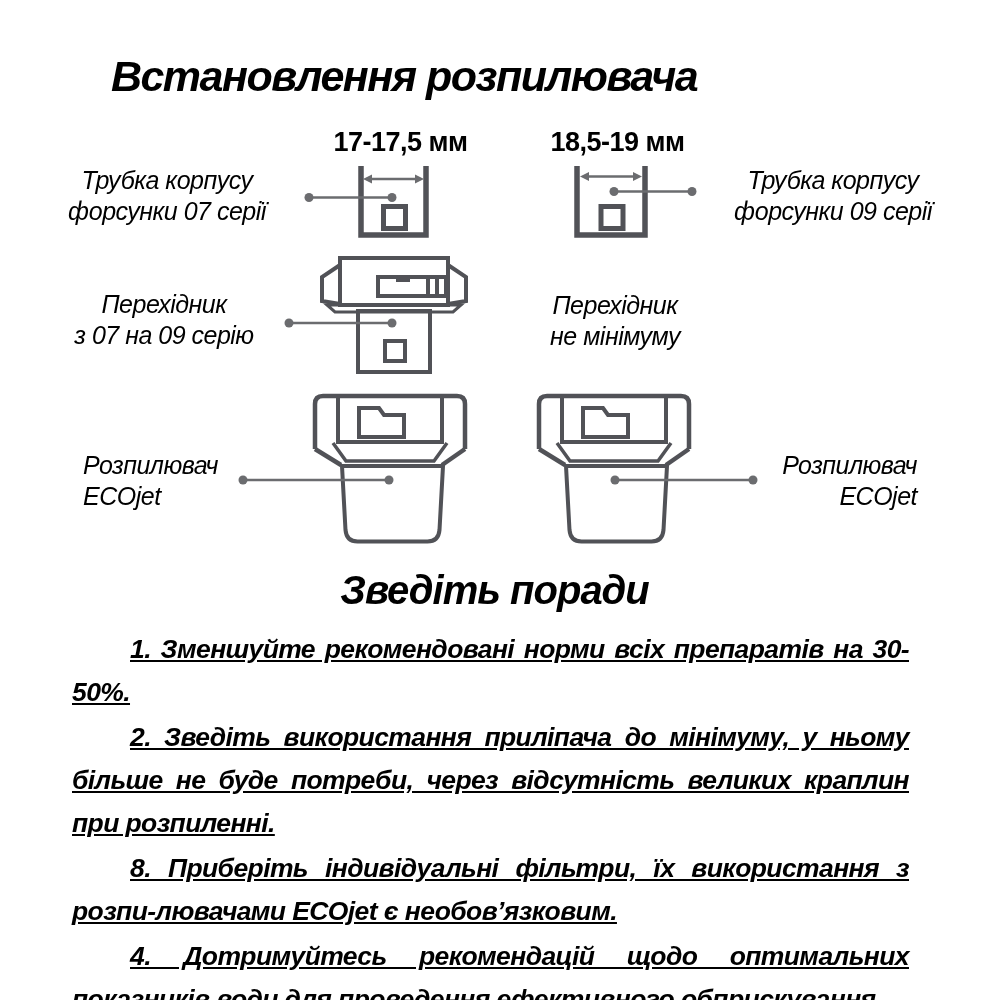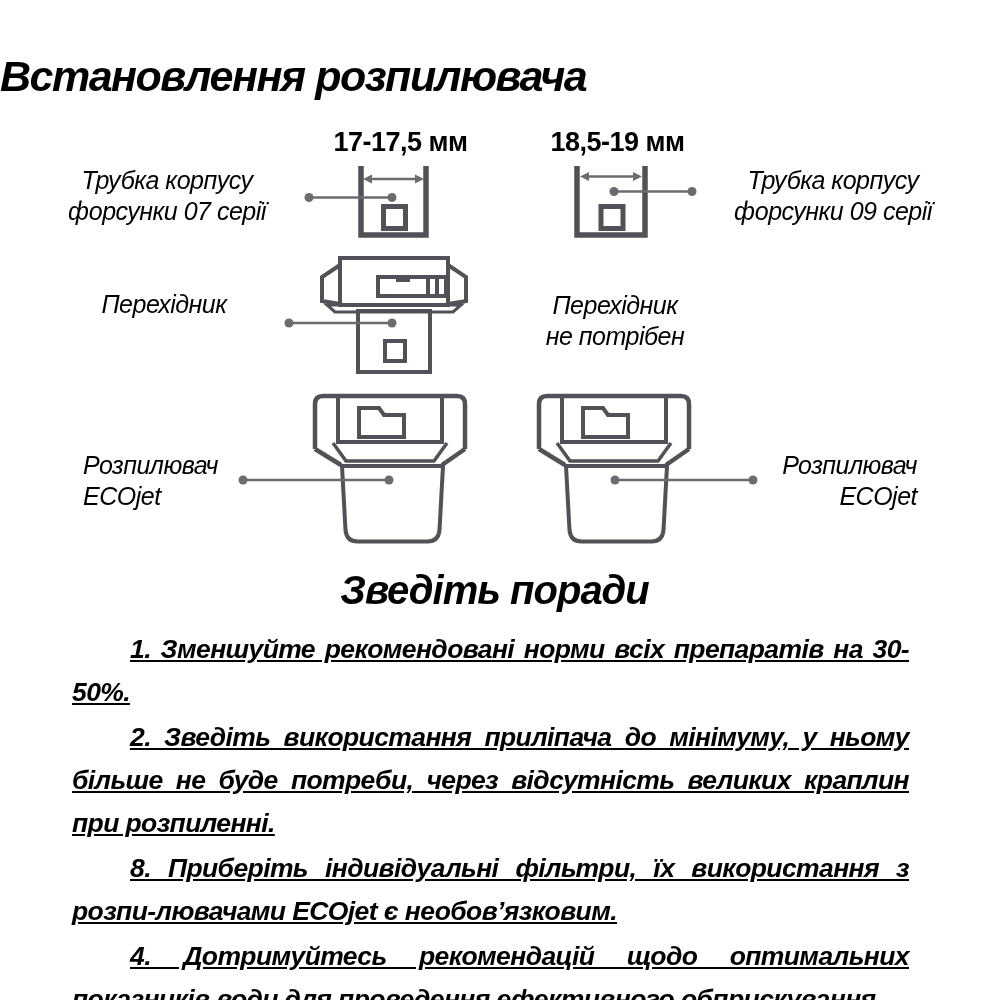--- a/index.html
+++ b/index.html
@@ -1,21 +1,21 @@
 <!DOCTYPE html>
 <html><head>
 <meta charset="utf-8">
 <style>
   html,body{margin:0;padding:0;background:#ffffff;}
   .stage{
     position:relative;width:989px;height:1000px;background:#ffffff;overflow:hidden;
     font-family:"Liberation Sans",sans-serif;color:#000;
   }
   .page-title{
-    position:absolute;top:52px;left:0;width:808px;text-align:left;
+    position:absolute;top:52px;left:0;width:808px;text-align:center;
     font-size:43px;font-weight:bold;font-style:italic;letter-spacing:-1.5px;
   }
   svg.diagram{position:absolute;top:0;left:0;}
   .meas{
     position:absolute;font-size:27px;font-weight:bold;letter-spacing:-0.5px;
     text-align:center;white-space:nowrap;
   }
   .lbl{
     position:absolute;font-size:25px;font-weight:normal;font-style:italic;
     line-height:31px;letter-spacing:-0.5px;
@@ -138,24 +138,25 @@
     <span>Трубка корпусу</span>
     <span>форсунки 07 серії</span>
   </div>
   <div class="lbl" style="top:165px;left:713px;width:240px;text-align:center;">
     <span>Трубка корпусу</span>
     <span>форсунки 09 серії</span>
   </div>
 
   <div class="lbl" style="top:289px;left:55px;width:218px;text-align:center;">
     <span>Перехідник</span>
+    <span>з 07 на 09 серію</span>
   </div>
   <div class="lbl" style="top:290px;left:535px;width:160px;text-align:center;">
     <span>Перехідник</span>
-    <span>не потрібен</span>
+    <span>не мінімуму</span>
   </div>
 
   <div class="lbl" style="top:450px;left:83px;width:165px;text-align:left;">
     <span>Розпилювач</span>
     <span>ECOjet</span>
   </div>
   <div class="lbl" style="top:450px;left:755px;width:162px;text-align:right;">
     <span>Розпилювач</span>
     <span>ECOjet</span>
   </div>

